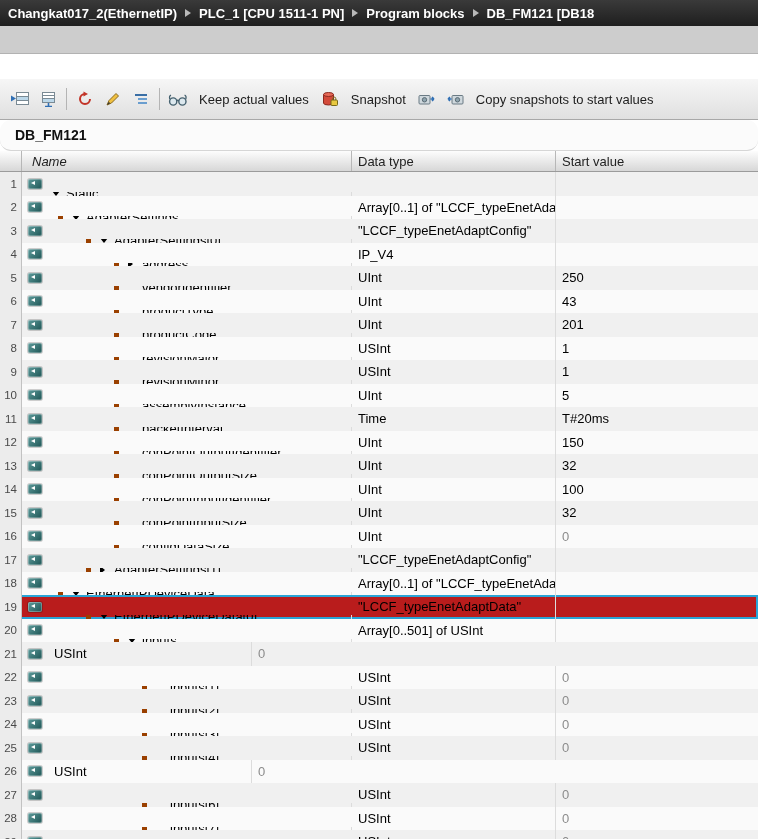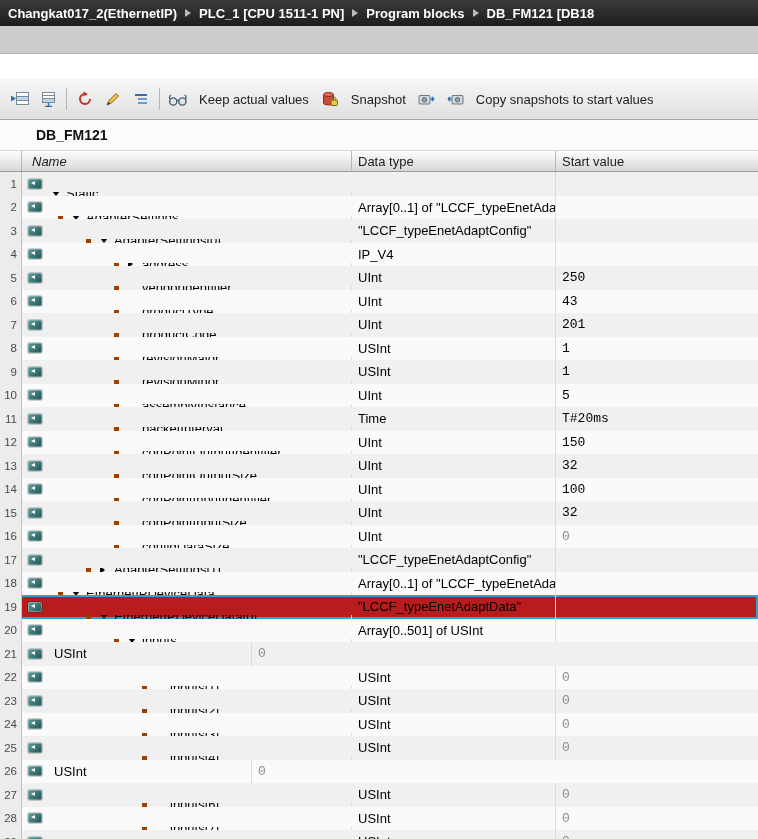--- a/index.html
+++ b/index.html
@@ -34,22 +34,22 @@
   .tbtn {
     height: 26px; min-width: 26px; display: flex; align-items: center; justify-content: center;
     border-radius: 2px; margin: 0 1px; cursor: pointer;
   }
   .tlabel { padding: 0 7px; cursor: pointer; }
   .tsep { width: 1px; height: 22px; background: #b4b4b4; margin: 0 4px; flex: 0 0 1px; }
 
   
   .title-row {
     height: 31px; flex: 0 0 31px; background: #fbfbfb; border-bottom: 1px solid #d6d6d6;
-    display: flex; align-items: center; padding-left: 36px;
-    font-size: 14px; font-weight: bold; color: #101010;
+    display: flex; align-items: center; padding-left: 15px;
+    font-size: 14px; font-weight: bold; color: #101010; border-radius: 11px;
   }
 
   
   .thead {
     height: 21px; flex: 0 0 21px; display: flex; align-items: stretch;
     background: linear-gradient(#fdfdfd, #d7d7d7); border-bottom: 1px solid #9b9b9b;
     font-size: 13px; color: #222;
   }
   .thead > div { display: flex; align-items: center; border-right: 1px solid #b7b7b7; }
   .h-num { width: 22px; }
@@ -71,21 +71,21 @@
   }
   .c-icon { width: 26px; flex: 0 0 26px; display: flex; align-items: center; justify-content: center; }
   .c-name {
     width: 304px; flex: 0 0 304px; display: flex; align-items: center;
     border-right: 1px solid #dcdcdc; overflow: hidden; white-space: nowrap; margin-top: 20px;
   }
   .c-type {
     width: 204px; flex: 0 0 204px; display: flex; align-items: center; padding-left: 6px;
     border-right: 1px solid #dcdcdc; overflow: hidden; white-space: nowrap;
   }
-  .c-value { flex: 1; display: flex; align-items: center; padding-left: 6px; overflow: hidden; white-space: nowrap; font-family: Liberation Mono, monospace; }
+  .c-value { flex: 1; display: flex; align-items: center; padding-left: 6px; overflow: hidden; white-space: nowrap; }
   .gray-value { color: #8c8c8c; }
 
   
   .tag-icon {
     width: 14px; height: 10px; border-radius: 2px; position: relative;
     background: linear-gradient(135deg, #5e9c9c, #1d5454);
     box-shadow: inset 0 0 0 1px rgba(255,255,255,.28), 0 0 0 1px rgba(0,0,0,.18);
   }
   .tag-icon::after {
     content: ""; position: absolute; left: 3px; top: 2.2px;

